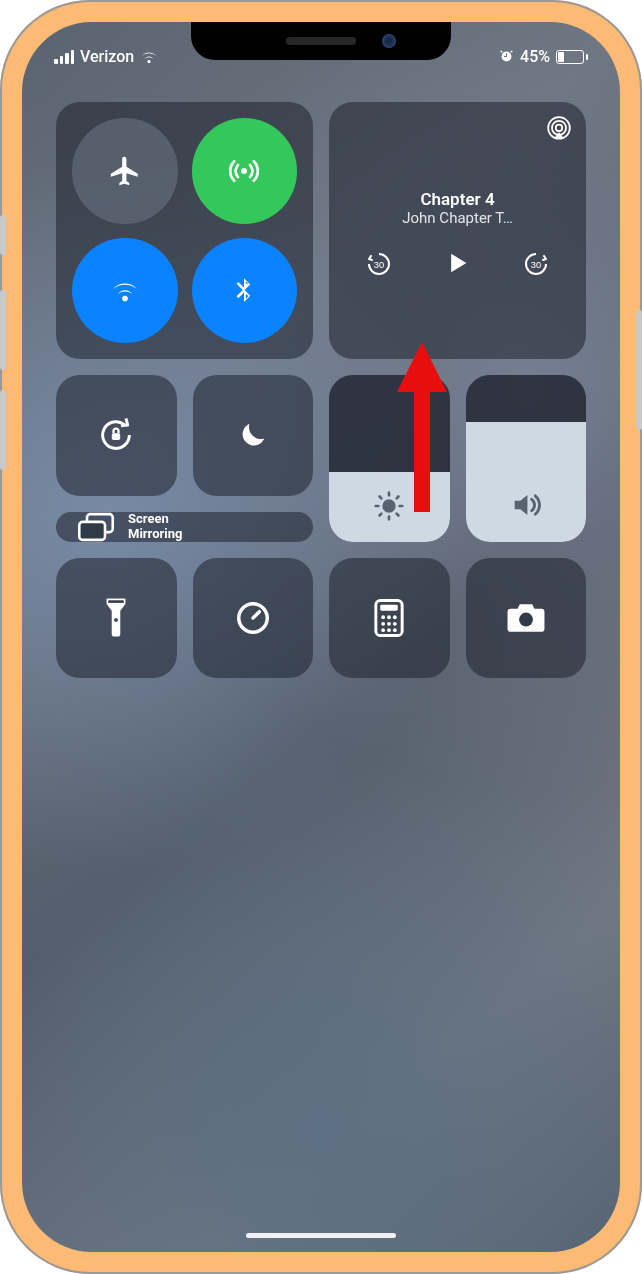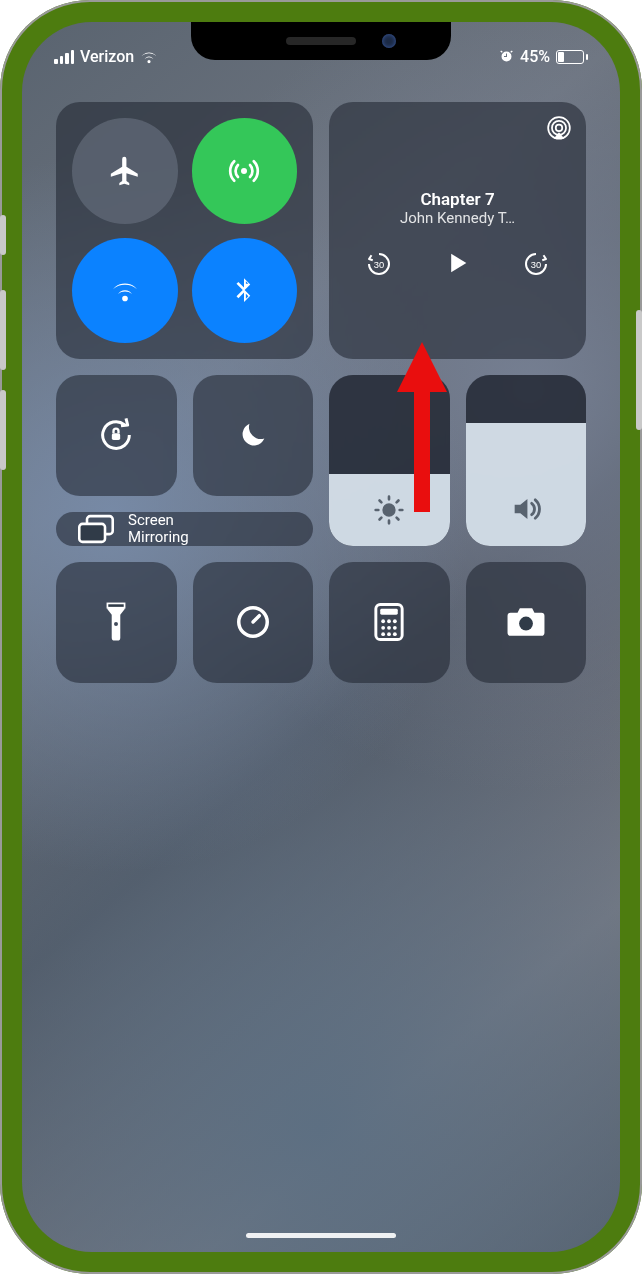--- a/index.html
+++ b/index.html
@@ -3,21 +3,21 @@
   <meta charset="utf-8">
   <style>
     * { margin:0; padding:0; box-sizing:border-box; }
     body {
       background:#fff;
       font-family:-apple-system, BlinkMacSystemFont, "Segoe UI", Roboto, Helvetica, Arial, sans-serif;
       display:flex; justify-content:center;
     }
     .device {
       width:642px; height:1274px;
-      background:#4d7c0f;
+      background:#fdba74;
       border-radius:90px;
       padding:22px;
       position:relative;
       box-shadow: inset 0 0 0 2px #999;
     }
     .side-btn{ position:absolute; background:#c9c9c9; border-radius:4px;}
     .sb1{ left:0; top:215px; width:6px; height:40px;}
     .sb2{ left:0; top:290px; width:6px; height:80px;}
     .sb3{ left:0; top:390px; width:6px; height:80px;}
     .sb4{ right:0; top:310px; width:6px; height:120px;}
@@ -84,21 +84,21 @@
       position:relative; display:flex; flex-direction:column; align-items:center; justify-content:center;
       padding:12px 10px; text-align:center;
     }
     .airplay-btn{ position:absolute; top:14px; right:14px; }
     .media-title{ font-size:17px; font-weight:600; margin-top:6px; white-space:nowrap; overflow:hidden; text-overflow:ellipsis; max-width:100%;}
     .media-sub{ font-size:15px; opacity:0.85; white-space:nowrap; overflow:hidden; text-overflow:ellipsis; max-width:100%;}
     .media-controls{ display:flex; justify-content:space-around; width:100%; margin-top:22px;}
 
     
     .mirror{ display:flex; align-items:center; gap:14px; padding:0 22px;}
-    .mirror span.text{ font-size:15px; line-height:1.15;}
+    .mirror span.text{ font-size:13px; line-height:1.15;font-weight:bold;}
 
     
     .slider{
       width:100%; height:100%; border-radius:24px; overflow:hidden; position:relative;
       background:rgba(30,35,45,0.55);
     }
     .slider-fill{
       position:absolute; left:0; right:0; bottom:0;
       background:rgba(230,240,250,0.88);
     }
@@ -201,22 +201,22 @@
         <span class="airplay-btn">
           <svg width="26" height="26" viewBox="0 0 24 24">
               <g fill="none" stroke="#fff" stroke-width="1.6">
                 <circle cx="12" cy="11" r="3"></circle>
                 <circle cx="12" cy="11" r="6.5"></circle>
                 <circle cx="12" cy="11" r="10"></circle>
               </g>
               <path fill="#fff" d="M12 15l5 6H7Z"></path>
             </svg>
         </span>
-        <div class="media-title">Chapter 7</div>
-        <div class="media-sub">John Kennedy T…</div>
+        <div class="media-title">Chapter 4</div>
+        <div class="media-sub">John Chapter T…</div>
         <div class="media-controls">
           <span>
             <svg width="30" height="30" viewBox="0 0 24 24">
                 <g fill="none" stroke="#fff" stroke-width="1.6">
                   <path d="M12 4a8 8 0 1 1-8 8"></path>
                   <path d="M6 5l-2 3 3 1" stroke-linejoin="round"></path>
                 </g>
                 <text x="12" y="15" font-size="7.5" fill="#fff" text-anchor="middle" font-family="Arial">30</text>
               </svg>
           </span>

